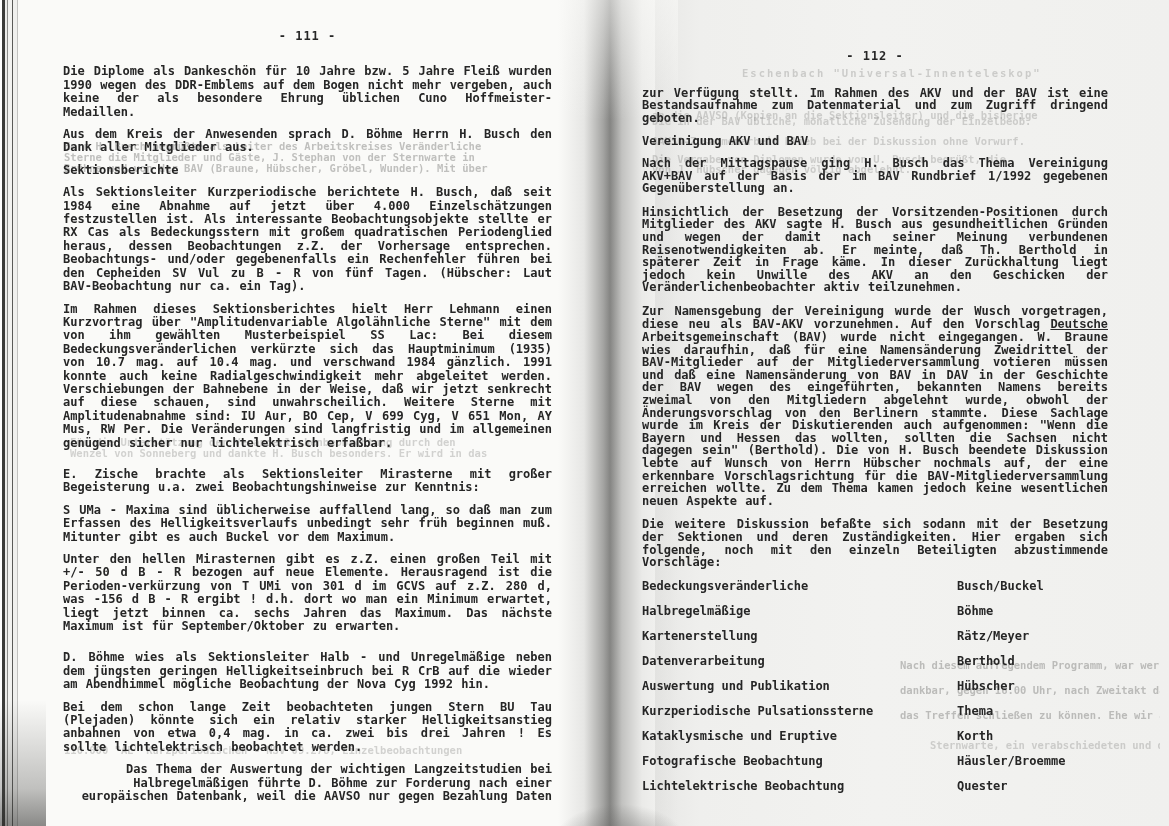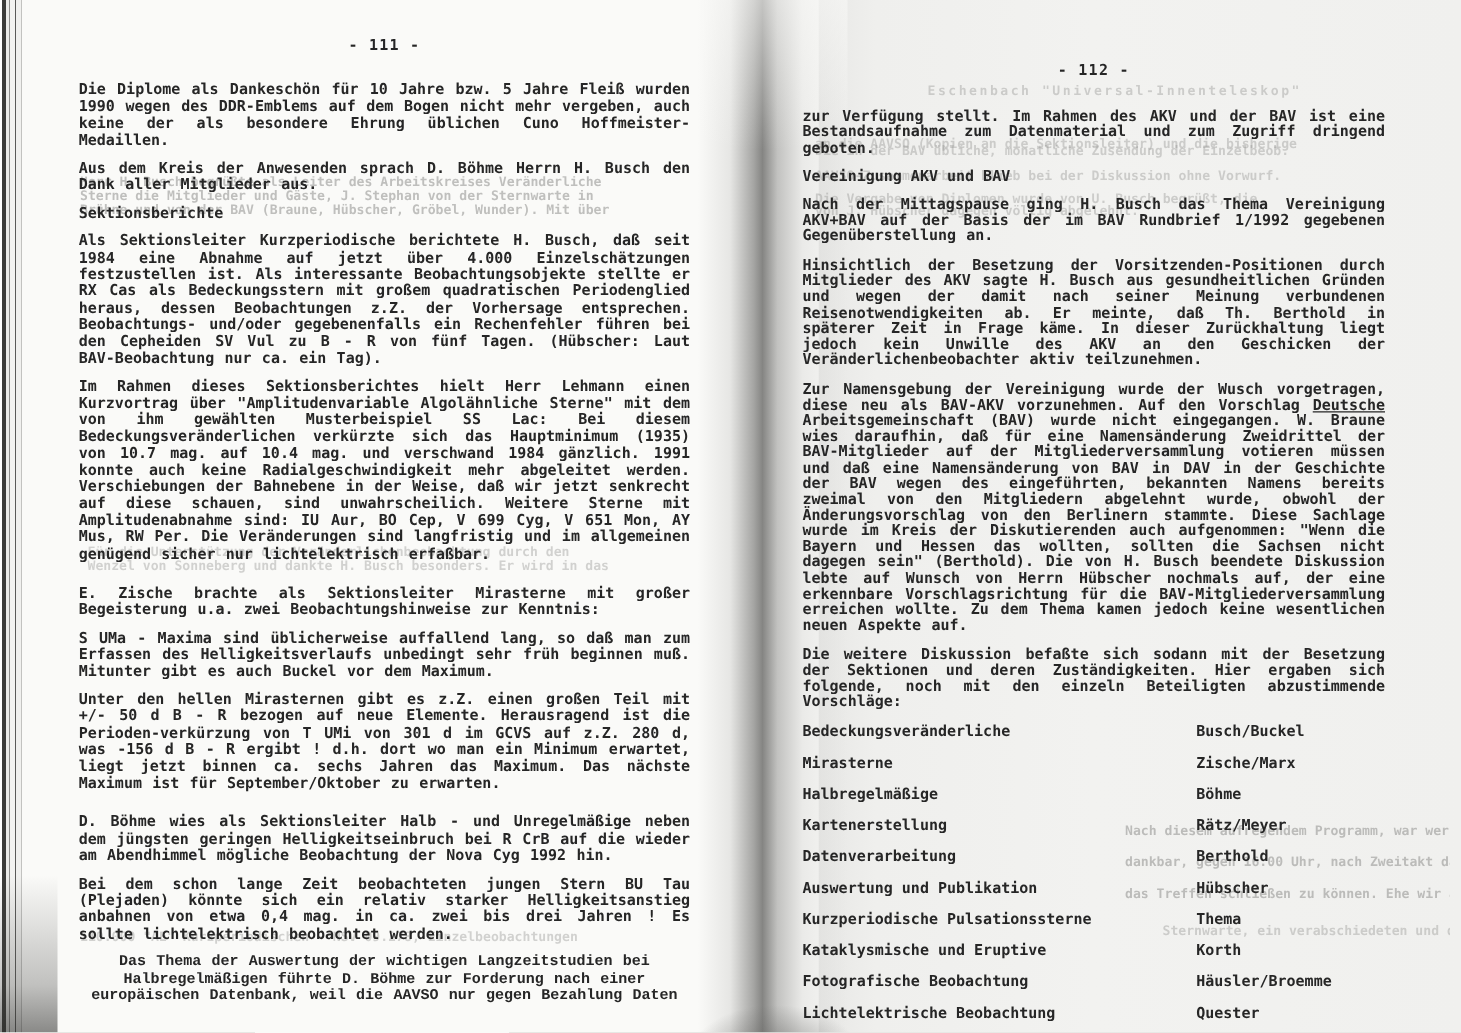--- a/index.html
+++ b/index.html
@@ -48,25 +48,25 @@
     position:absolute; left:0; top:700px; width:46px; height:126px;
     background:linear-gradient(180deg, rgba(60,60,58,0), rgba(60,60,58,.30) 70%, rgba(45,45,43,.55));
   }
   
   .col { position:absolute; font-weight:700; }
   .col-left  { left:63px;  top:30px; width:489px; font-size:12px; line-height:13.4px; }
   .col-right { left:642px; top:50px; width:466px; font-size:12px; line-height:12.6px; }
   .pagenum { text-align:center; margin:0 0 22px 0; letter-spacing:1px; }
   .col-right .pagenum { margin-bottom:24px; }
   .para { margin:0 0 9px 0; text-align:justify; word-spacing:1px; }
-  .para.last { text-align:center;font-family:Liberation Mono, monospace; }
+  .para.last { text-align:right; }
   .gap-big { margin-top:18px; }
   .heading { margin:0 0 9px 0; }
   .col-right .para { margin-bottom:11px; }
-  .underline { text-decoration:underline; }
+  .underline { text-decoration:underline;font-family:Liberation Mono, monospace; }
   
   .sections { margin-top:3px; }
   .sec-row { display:flex; margin-bottom:12.4px; }
   .sec-area { width:315px; flex:0 0 315px; }
   .sec-name { flex:1; }
   
   .ghost {
     position:absolute;
     font-size:10.5px; line-height:11px; font-weight:700;
     color:#90908e; opacity:.55;
@@ -130,24 +130,20 @@
       <span>Zur Namensgebung der Vereinigung wurde der Wusch vorgetragen, diese neu als BAV-AKV vorzunehmen. Auf den Vorschlag </span><span class="underline">Deutsche</span><span> Arbeitsgemeinschaft (BAV) wurde nicht eingegangen. W. Braune wies daraufhin, daß für eine Namensänderung Zweidrittel der BAV-Mitglieder auf der Mitgliederversammlung votieren müssen und daß eine Namensänderung von BAV in DAV in der Geschichte der BAV wegen des eingeführten, bekannten Namens bereits zweimal von den Mitgliedern abgelehnt wurde, obwohl der Änderungsvorschlag von den Berlinern stammte. Diese Sachlage wurde im Kreis der Diskutierenden auch aufgenommen: "Wenn die Bayern und Hessen das wollten, sollten die Sachsen nicht dagegen sein" (Berthold). Die von H. Busch beendete Diskussion lebte auf Wunsch von Herrn Hübscher nochmals auf, der eine erkennbare Vorschlagsrichtung für die BAV-Mitgliederversammlung erreichen wollte. Zu dem Thema kamen jedoch keine wesentlichen neuen Aspekte auf.</span>
     </p>
     <p class="para">Die weitere Diskussion befaßte sich sodann mit der Besetzung der Sektionen und deren Zuständigkeiten. Hier ergaben sich folgende, noch mit den einzeln Beteiligten abzustimmende Vorschläge:</p>
 
     <div class="sections">
       <div class="sec-row">
         <span class="sec-area">Bedeckungsveränderliche</span>
         <span class="sec-name">Busch/Buckel</span>
       </div>
       <div class="sec-row">
-        <span class="sec-area">Mirasterne</span>
-        <span class="sec-name">Zische/Marx</span>
-      </div>
-      <div class="sec-row">
         <span class="sec-area">Halbregelmäßige</span>
         <span class="sec-name">Böhme</span>
       </div>
       <div class="sec-row">
         <span class="sec-area">Kartenerstellung</span>
         <span class="sec-name">Rätz/Meyer</span>
       </div>
       <div class="sec-row">
         <span class="sec-area">Datenverarbeitung</span>
         <span class="sec-name">Berthold</span>

